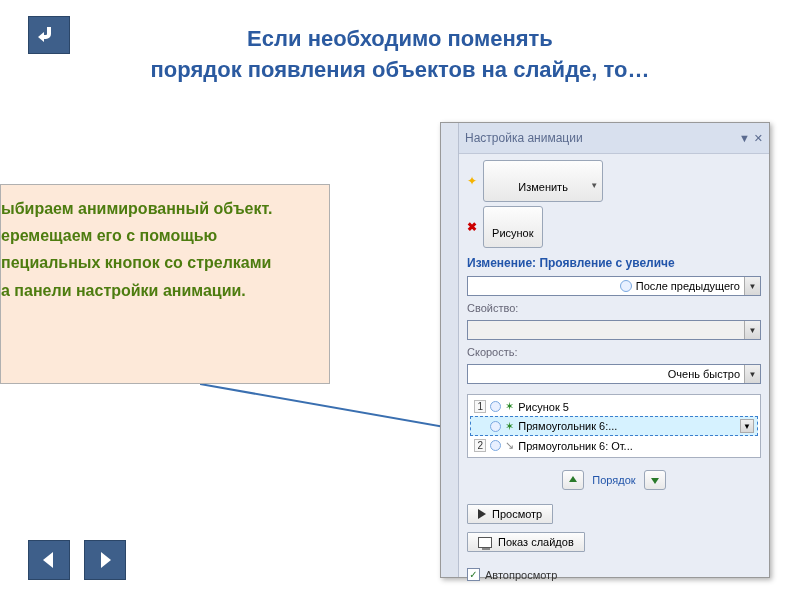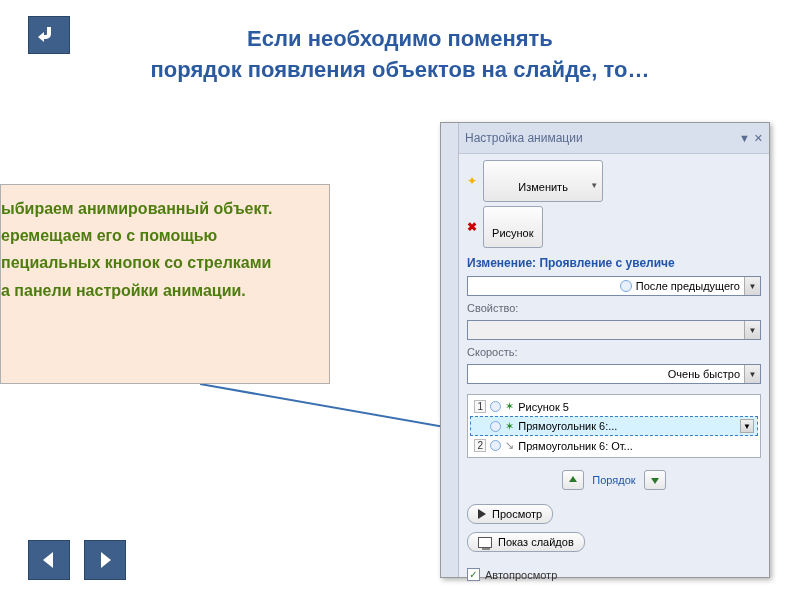--- a/index.html
+++ b/index.html
@@ -47,21 +47,21 @@
   .anim-clock { display:inline-block; width:11px; height:11px; border:1px solid #7aa8e0; border-radius:50%; background:#e8f0ff; }
   .anim-star { color:#2a8a2a; font-size:11px; }
   .anim-star.gray { color:#888; }
   .anim-item .dd { margin-left: auto; width:14px; height:14px; background:linear-gradient(#f0f0f0,#d8d8d8); border:1px solid #aaa; display:flex; align-items:center; justify-content:center; font-size:8px; }
 
   .order-row { display:flex; align-items:center; justify-content:center; gap:8px; margin-top:8px; }
   .order-btn { width:22px; height:20px; background:linear-gradient(#fdfdfd,#e8e8e8); border:1px solid #9aa6b8; border-radius:3px; display:flex; align-items:center; justify-content:center; font-size:10px; }
   .order-lbl { color:#2255aa; font-size:11px; }
   
   .preview-row { display:flex; gap:8px; margin-top:10px; flex-direction:column; }
-  .preview-btn { background:linear-gradient(#fdfdfd,#e8e8e8); border:1px solid #9aa6b8; border-radius:9px; padding:3px 10px; font-size:11px; display:flex; align-items:center; gap:6px; width:fit-content; }
+  .preview-btn { background:linear-gradient(#fdfdfd,#e8e8e8); border:1px solid #9aa6b8; border-radius:1px; padding:3px 10px; font-size:11px; display:flex; align-items:center; gap:6px; width:fit-content; }
   .play-ic { width:0; height:0; border-left:8px solid #333; border-top:5px solid transparent; border-bottom:5px solid transparent; }
   .screen-ic { width:14px; height:11px; border:1px solid #555; background:#fff; position:relative; display:inline-block; }
   .screen-ic::after { content:""; position:absolute; left:3px; bottom:-3px; width:8px; height:2px; background:#888; }
 
   .auto-row { display:flex; align-items:center; gap:5px; margin-top:12px; font-size:11px; color:#333; }
   .chk { width:13px; height:13px; border:1px solid #7a8aa8; background:#fff; font-size:10px; line-height:11px; text-align:center; color:#2a7a2a; }
 
   .arrow-ann { position: absolute; left: 200px; top: 384px; width: 370px; height: 80px; pointer-events: none; }
 </style>
 </head>

